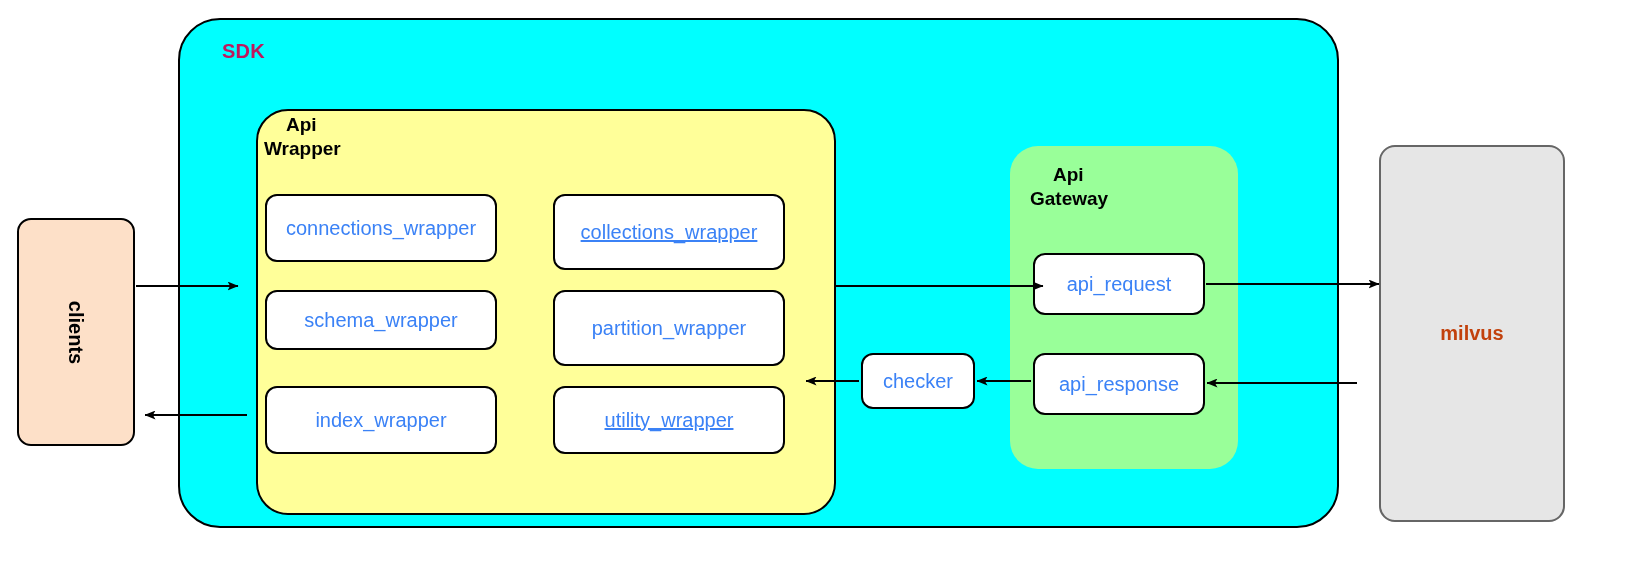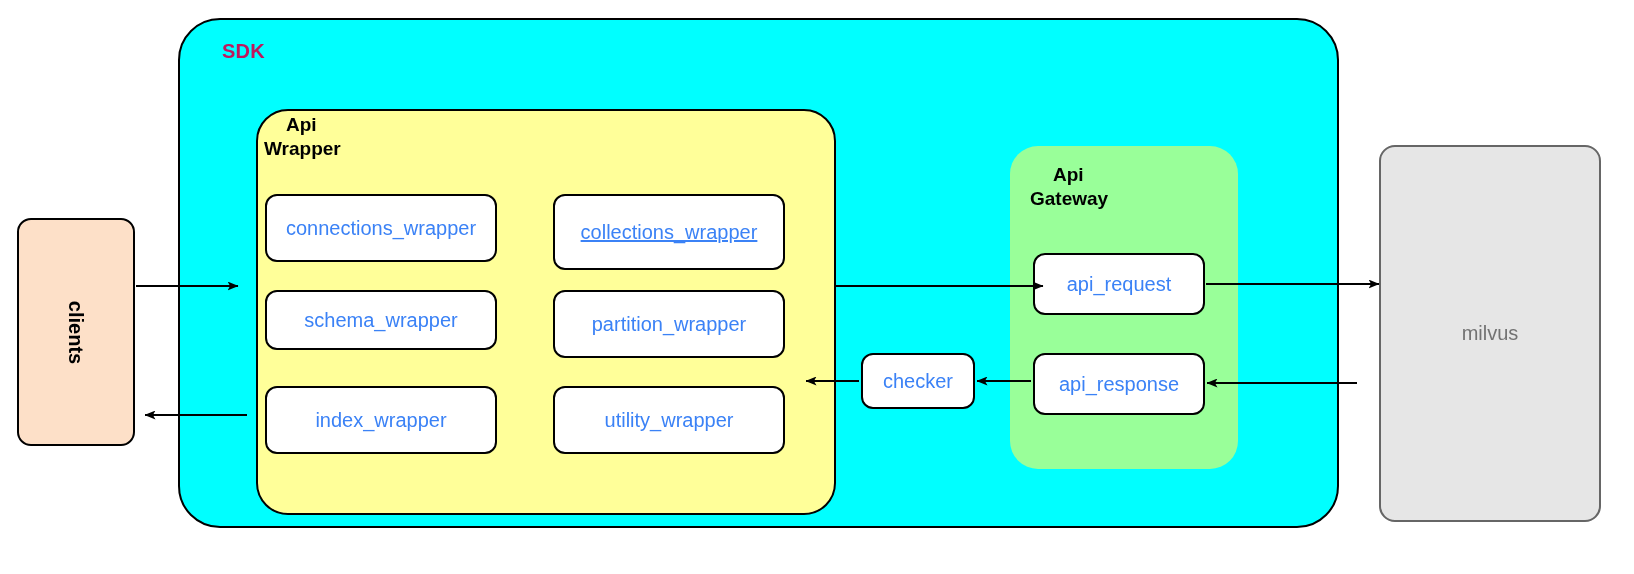--- a/index.html
+++ b/index.html
@@ -92,23 +92,23 @@
     display: flex;
     align-items: center;
     justify-content: center;
     font-size: 20px;
     color: #3b82f6;
     text-align: center;
   }
   .n-connections { left: 265px; top: 194px;  width: 232px; height: 68px; }
   .n-collections { left: 553px; top: 194px;  width: 232px; height: 76px; text-decoration: underline; }
   .n-schema      { left: 265px; top: 290px;  width: 232px; height: 60px; }
-  .n-partition   { left: 553px; top: 290px;  width: 232px; height: 68px; }
+  .n-partition   { left: 553px; top: 290px;  width: 232px; height: 76px; }
   .n-index       { left: 265px; top: 386px;  width: 232px; height: 68px; }
-  .n-utility     { left: 553px; top: 386px;  width: 232px; height: 68px; }
+  .n-utility     { left: 553px; top: 386px;  width: 232px; height: 68px; text-decoration: underline; }
   .n-api-request  { left: 1033px; top: 253px; width: 172px; height: 62px; }
   .n-api-response { left: 1033px; top: 353px; width: 172px; height: 62px; }
   .n-checker      { left: 861px;  top: 353px; width: 114px; height: 56px; }
   
   .clients-box {
     left: 17px;
     top: 218px;
     width: 118px;
     height: 228px;
     background: #fde0c8;
@@ -130,31 +130,31 @@
   }
   .clients-label span {
     display: inline-block;
     transform: rotate(90deg);
     white-space: nowrap;
   }
   
   .milvus-box {
     left: 1379px;
     top: 145px;
-    width: 222px;
+    width: 186px;
     height: 377px;
     background: #e6e6e6;
     border: 2px solid #666666;
     border-radius: 16px;
     display: flex;
     align-items: center;
     justify-content: center;
     font-size: 20px;
-    font-weight: normal;
-    color: #737373;
+    font-weight: bold;
+    color: #c2410c;
   }
   
   #arrows {
     position: absolute;
     left: 0;
     top: 0;
     width: 1634px;
     height: 574px;
     pointer-events: none;
   }

